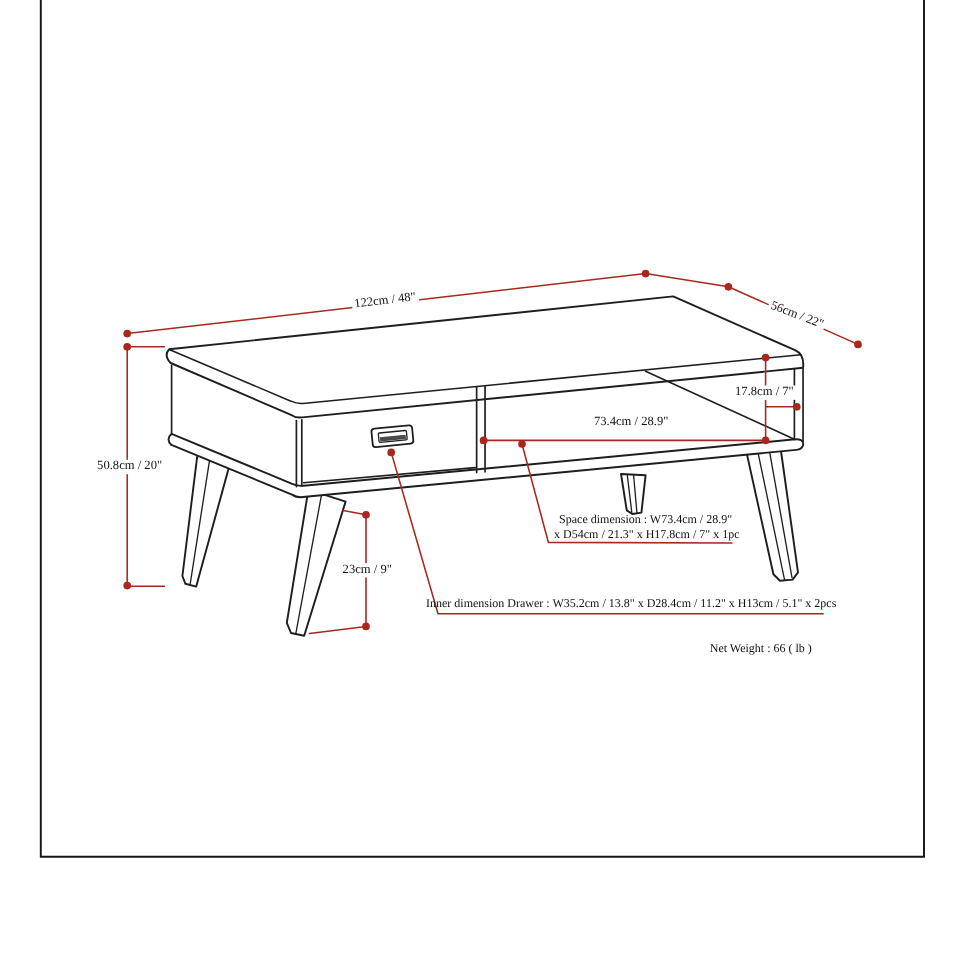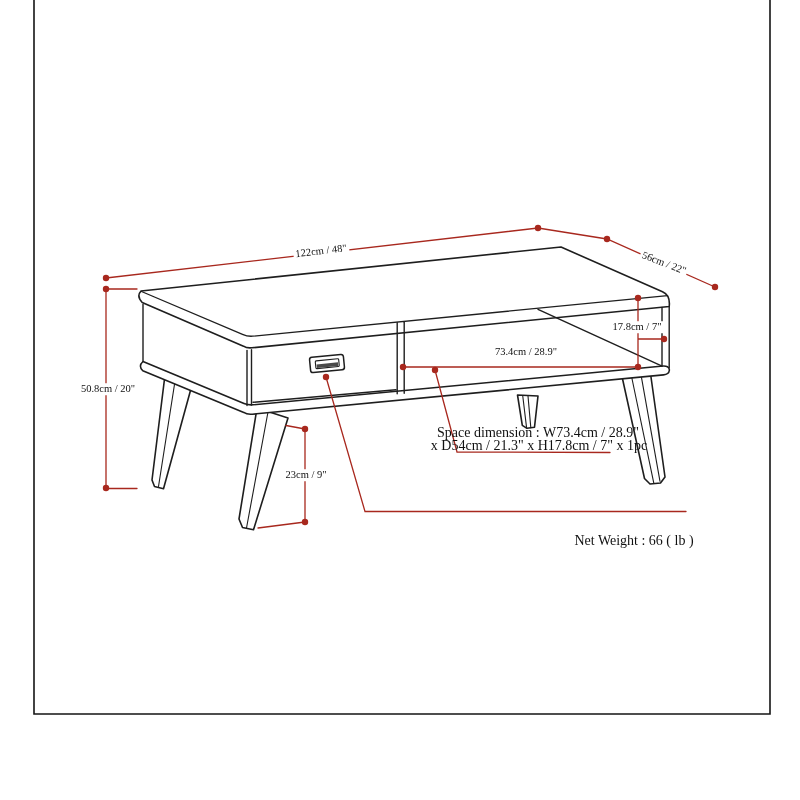--- a/index.html
+++ b/index.html
@@ -4,21 +4,21 @@
 <style>
   html,body{margin:0;padding:0;background:#ffffff;}
   #stage{position:relative;width:800px;height:800px;background:#ffffff;overflow:hidden;
          font-family:"Liberation Serif","DejaVu Serif",serif;}
   #drawing{position:absolute;left:0;top:0;}
   .lbl{position:absolute;transform:translate(-50%,-50%);white-space:nowrap;
        color:#111;font-size:10.5px;line-height:1.1;}
   .lbl.bg{background:#ffffff;padding:0 2px;}
   .lbl.rotA{transform:translate(-50%,-50%) rotate(-6.6deg);}
   .lbl.rotB{transform:translate(-50%,-50%) rotate(21deg);}
-  .small{font-size:14px;}
+  .small{font-size:10px;}
 </style>
 </head>
 <body>
 
 <div id="stage">
 
   <svg id="drawing" width="800" height="800" viewBox="0 0 800 800">
 
     <polyline points="34,0 34,714 770,714 770,0" fill="none" stroke="#151515" stroke-width="1.6"></polyline>
 
@@ -110,15 +110,16 @@
   <div class="lbl bg" style="left:637px;top:327px;">17.8cm / 7"</div>
 
   <div class="lbl bg" style="left:526px;top:352px;">73.4cm / 28.9"</div>
 
   <div class="lbl bg" style="left:306px;top:475px;">23cm / 9"</div>
 
   <div class="lbl small" style="left:538px;top:433px;">Space dimension : W73.4cm / 28.9"</div>
 
   <div class="lbl small" style="left:539px;top:446px;">x D54cm / 21.3" x H17.8cm / 7" x 1pc</div>
 
+  <div class="lbl small" style="left:526px;top:503px;">Inner dimension Drawer : W35.2cm / 13.8" x D28.4cm / 11.2" x H13cm / 5.1" x 2pcs</div>
 
   <div class="lbl small" style="left:634px;top:541px;">Net Weight : 66 ( lb )</div>
 </div>
 
 </body></html>

